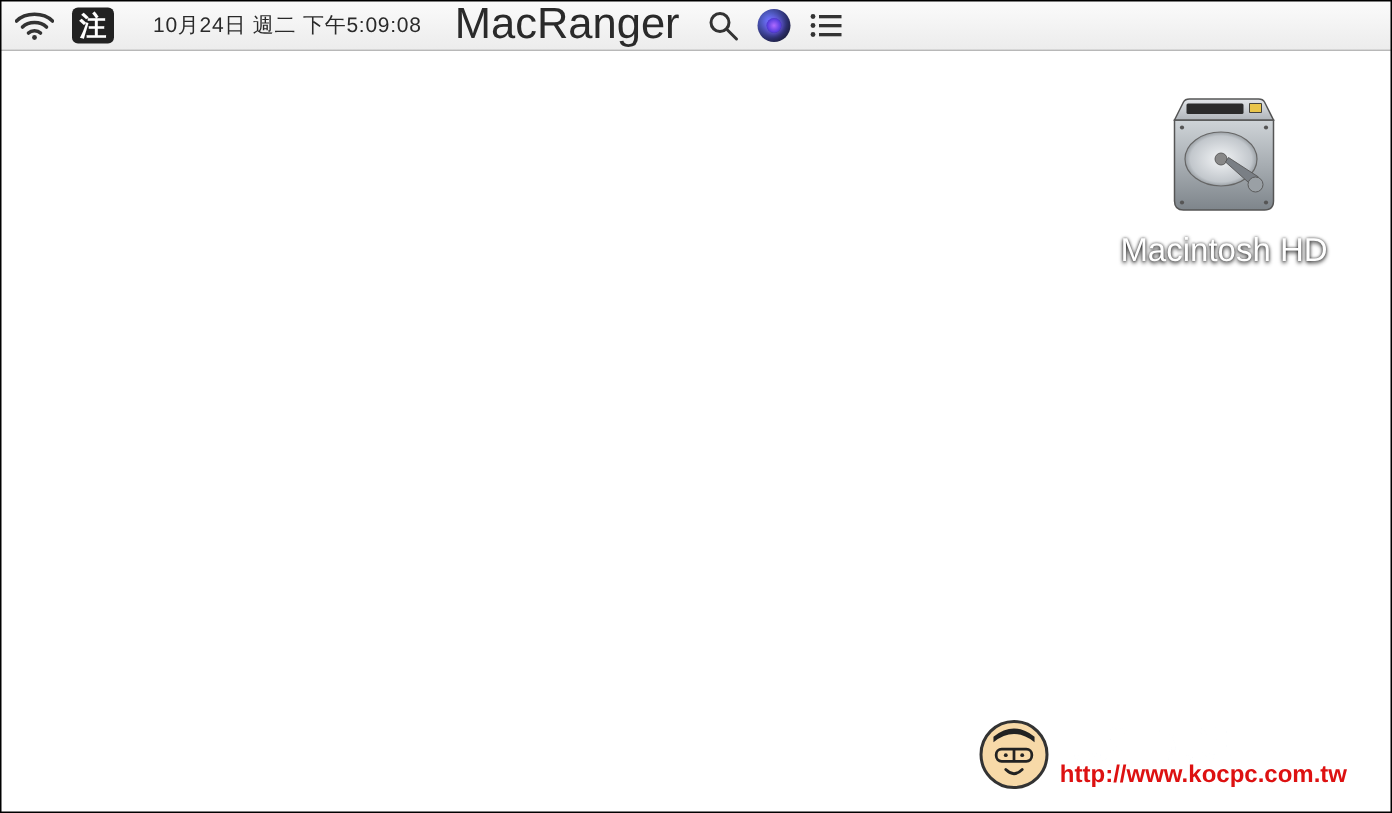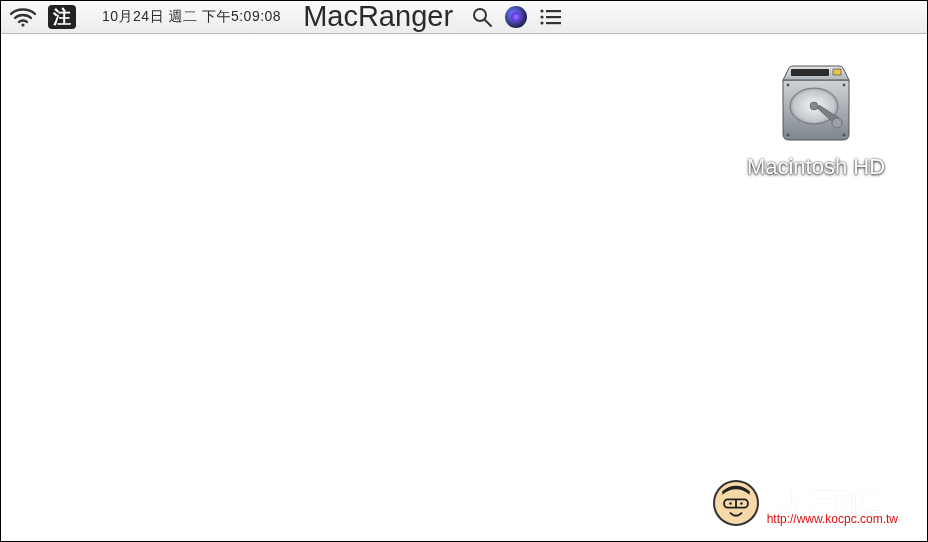--- a/index.html
+++ b/index.html
@@ -100,23 +100,23 @@
     .wm-text { display:flex; flex-direction:column; line-height:1.1; }
     .wm-title {
       font-size: 22px;
       font-weight: 900;
       color: #1a57c4;
       -webkit-text-stroke: 1px #fff;
       text-shadow: 1px 1px 0 #fff, -1px -1px 0 #fff, 1px -1px 0 #fff, -1px 1px 0 #fff;
       letter-spacing: 1px;
     }
     .wm-url {
-      font-size: 12px;
+      font-size: 16px;
       color: #d11;
-      font-weight: 400;
+      font-weight: 700;
     }
     .frame-border {
       position:absolute; inset:0; pointer-events:none;
       border:1px solid #000;
     }
   </style>
 </head>
 <body>
 
 <div class="menubar">

